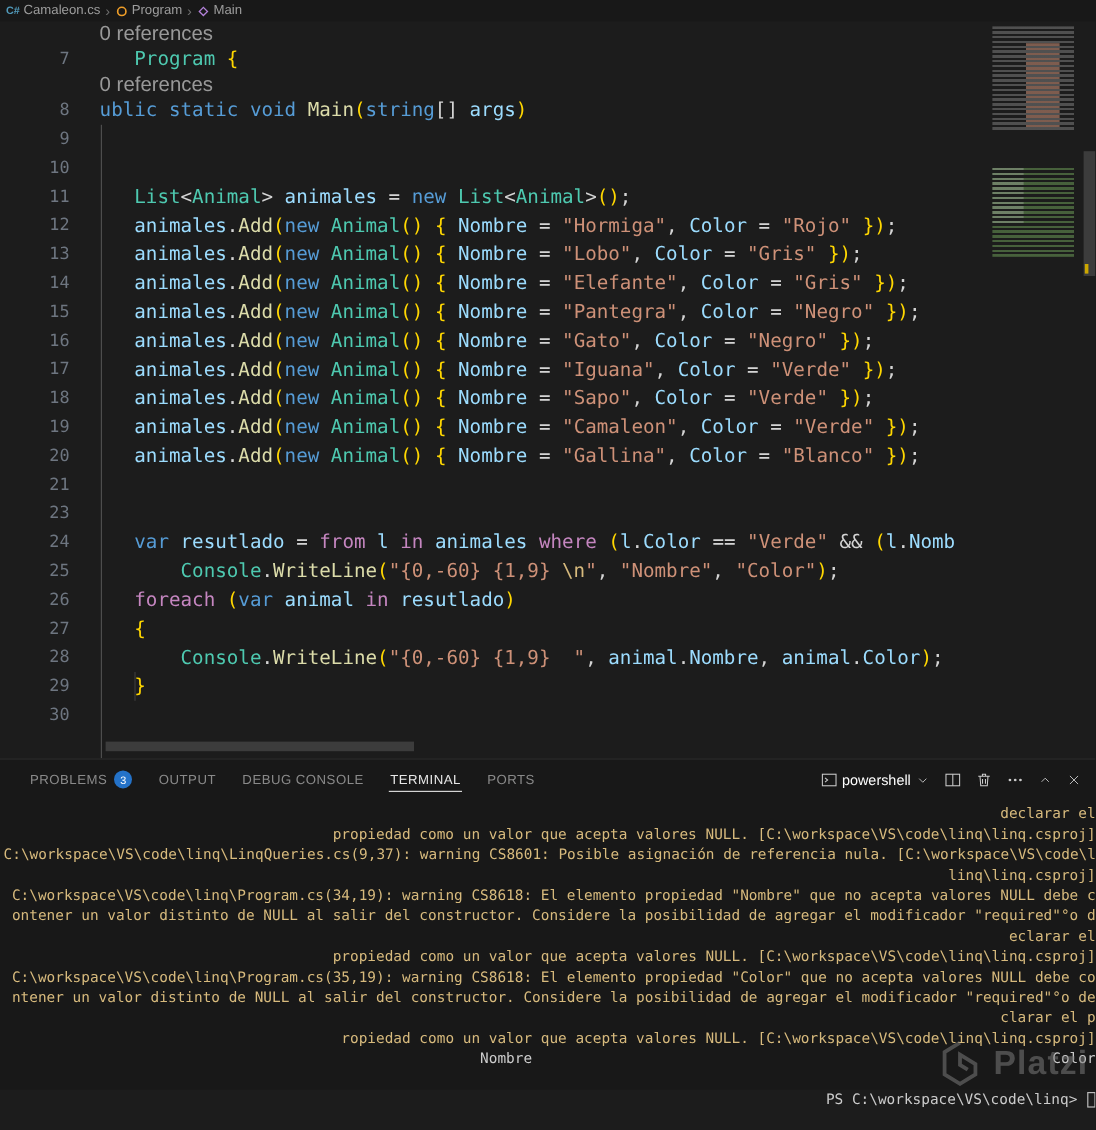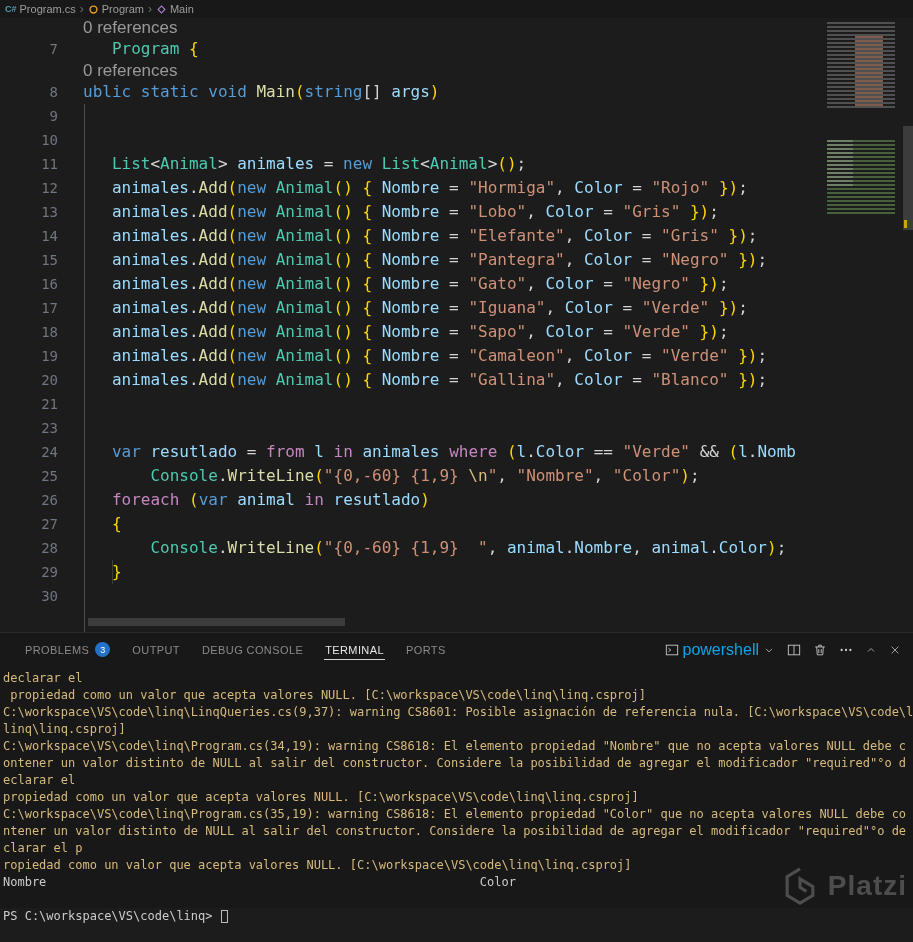--- a/index.html
+++ b/index.html
@@ -59,45 +59,45 @@
   .tab{ position:relative; height:100%; display:flex; align-items:center; padding:0 11px;
     font-size:11px; letter-spacing:.4px; color:#8a8a8a; cursor:pointer; }
   .tab.active{ color:#e7e7e7; }
   .tab.active::after{ content:""; position:absolute; left:10px; right:10px; bottom:6px;
     height:1px; background:#d4d4d4; }
   .badge{ margin-left:6px; min-width:15px; height:15px; border-radius:8px; background:#2472c8;
     color:#ffffff; font-size:9px; display:flex; align-items:center; justify-content:center;
     padding:0 4px; }
   .panel-actions{ margin-left:auto; display:flex; align-items:center; gap:12px; }
   .action{ display:flex; align-items:center; gap:4px; color:#cccccc; cursor:pointer; }
-  .shell-label{ font-size:16px; color:#0ea5e9; }
+  .shell-label{ font-size:12px; color:#ffffff; }
   .icon-svg{ display:block; }
 
   .terminal{ height:277px; padding:4px 0 0 3px; font-family:"DejaVu Sans Mono", monospace;
-    font-size:12px; overflow:hidden; }
+    font-size:12px; overflow:hidden;text-align:right; }
   .tline{ height:17px; line-height:17px; white-space:pre; }
   .tline.warn{ color:#d7ba7d; }
   .tline.plain{ color:#cccccc; }
   .tline.prompt{ color:#cccccc; }
   .term-cursor{ display:inline-block; width:7px; height:13px; border:1px solid #bbbbbb;
     vertical-align:middle; margin-left:1px; }
 
   .watermark{ position:absolute; right:6px; bottom:2px; display:flex; align-items:center;
     gap:10px; opacity:.55; pointer-events:none; }
   .watermark-text{ font-size:28px; font-weight:600; color:#7a7a7a; letter-spacing:1px; }
 </style>
 </head>
 <body>
 
 <div class="app">
 
   <div class="breadcrumb-bar">
     <span class="crumb">
       <span class="cs-file-icon">C#</span>
-      <span>Program.cs</span>
+      <span>Camaleon.cs</span>
     </span>
     <span class="sep">›</span>
     <span class="crumb">
       <svg class="icon-svg" width="11" height="11" viewBox="0 0 16 16">
           <circle cx="8" cy="8" r="5" fill="none" stroke="#ee9d28" stroke-width="2"></circle>
         </svg>
       <span>Program</span>
     </span>
     <span class="sep">›</span>
     <span class="crumb">

